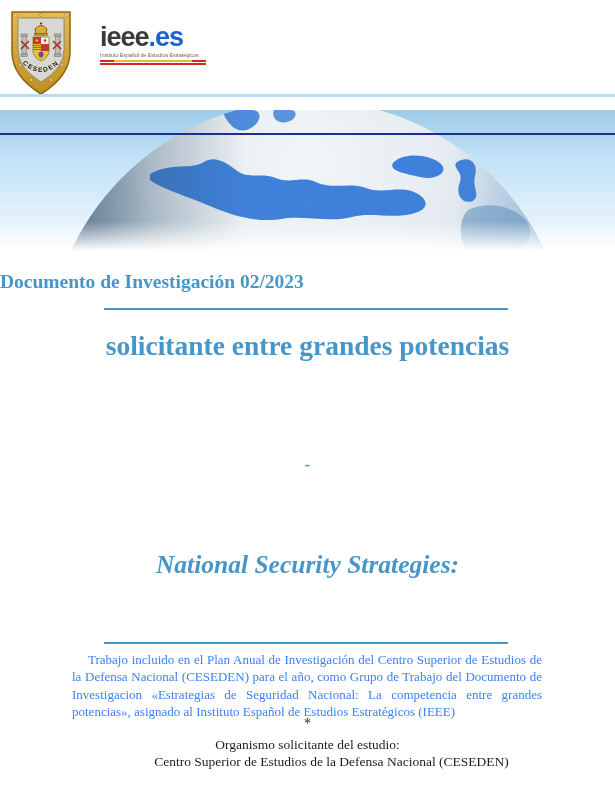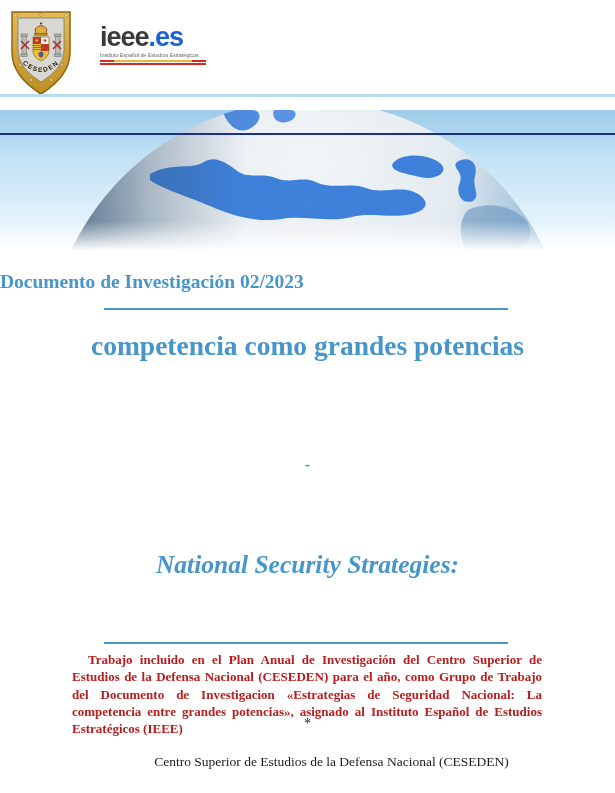--- a/index.html
+++ b/index.html
@@ -42,21 +42,21 @@
   .rule{position:absolute;left:104px;width:404px;height:2px;background:#4696ca;}
   .rule-1{top:308px;}
   .rule-2{top:642px;}
   .title-es{position:absolute;top:326px;left:0;width:615px;text-align:center;
     font-size:27.5px;font-weight:700;line-height:40px;}
   .mid-dash{position:absolute;top:456px;left:0;width:615px;text-align:center;
     font-size:16px;font-weight:700;}
   .title-en{position:absolute;top:546px;left:0;width:615px;text-align:center;
     font-size:25.5px;font-weight:700;font-style:italic;line-height:37px;}
   .abstract{position:absolute;top:651px;left:72px;width:470px;
-    font-size:13px;line-height:17.3px;text-align:justify;text-indent:16px;color:#b91c1c;font-weight:bold;}
+    font-size:13px;line-height:17.3px;text-align:justify;text-indent:16px;color:#3b82f6;}
   .asterisk{position:absolute;top:716px;left:0;width:615px;text-align:center;
     font-size:14px;color:#1c1c1c;}
   .requester-label{position:absolute;top:737px;left:0;width:615px;text-align:center;
     font-size:13.5px;color:#1c1c1c;}
   .requester-name{position:absolute;top:754px;left:0;width:615px;text-align:center;
     font-size:13.5px;color:#1c1c1c;margin-left:24px;}
 </style>
 </head>
 <body>
 
@@ -181,30 +181,31 @@
     </svg>
     <div class="navy-line"></div>
     <div class="banner-fade"></div>
   </div>
 
   <div class="kicker accent">Documento de Investigación 02/2023</div>
 
   <div class="rule rule-1"></div>
 
   <div class="title-es accent">
-    <div>competencia como grandes potencias</div>
+    <div>solicitante entre grandes potencias</div>
   </div>
 
   <div class="mid-dash accent">-</div>
 
   <div class="title-en accent">
     <div>National Security Strategies:</div>
   </div>
 
   <div class="rule rule-2"></div>
 
   <div class="abstract">Trabajo incluido en el Plan Anual de Investigación del Centro Superior de Estudios de la Defensa Nacional (CESEDEN) para el año, como Grupo de Trabajo del Documento de Investigacion «Estrategias de Seguridad Nacional: La competencia entre grandes potencias», asignado al Instituto Español de Estudios Estratégicos (IEEE)</div>
 
   <div class="asterisk">*</div>
 
+  <div class="requester-label">Organismo solicitante del estudio:</div>
   <div class="requester-name">Centro Superior de Estudios de la Defensa Nacional (CESEDEN)</div>
 
 </div>
 
 </body></html>

